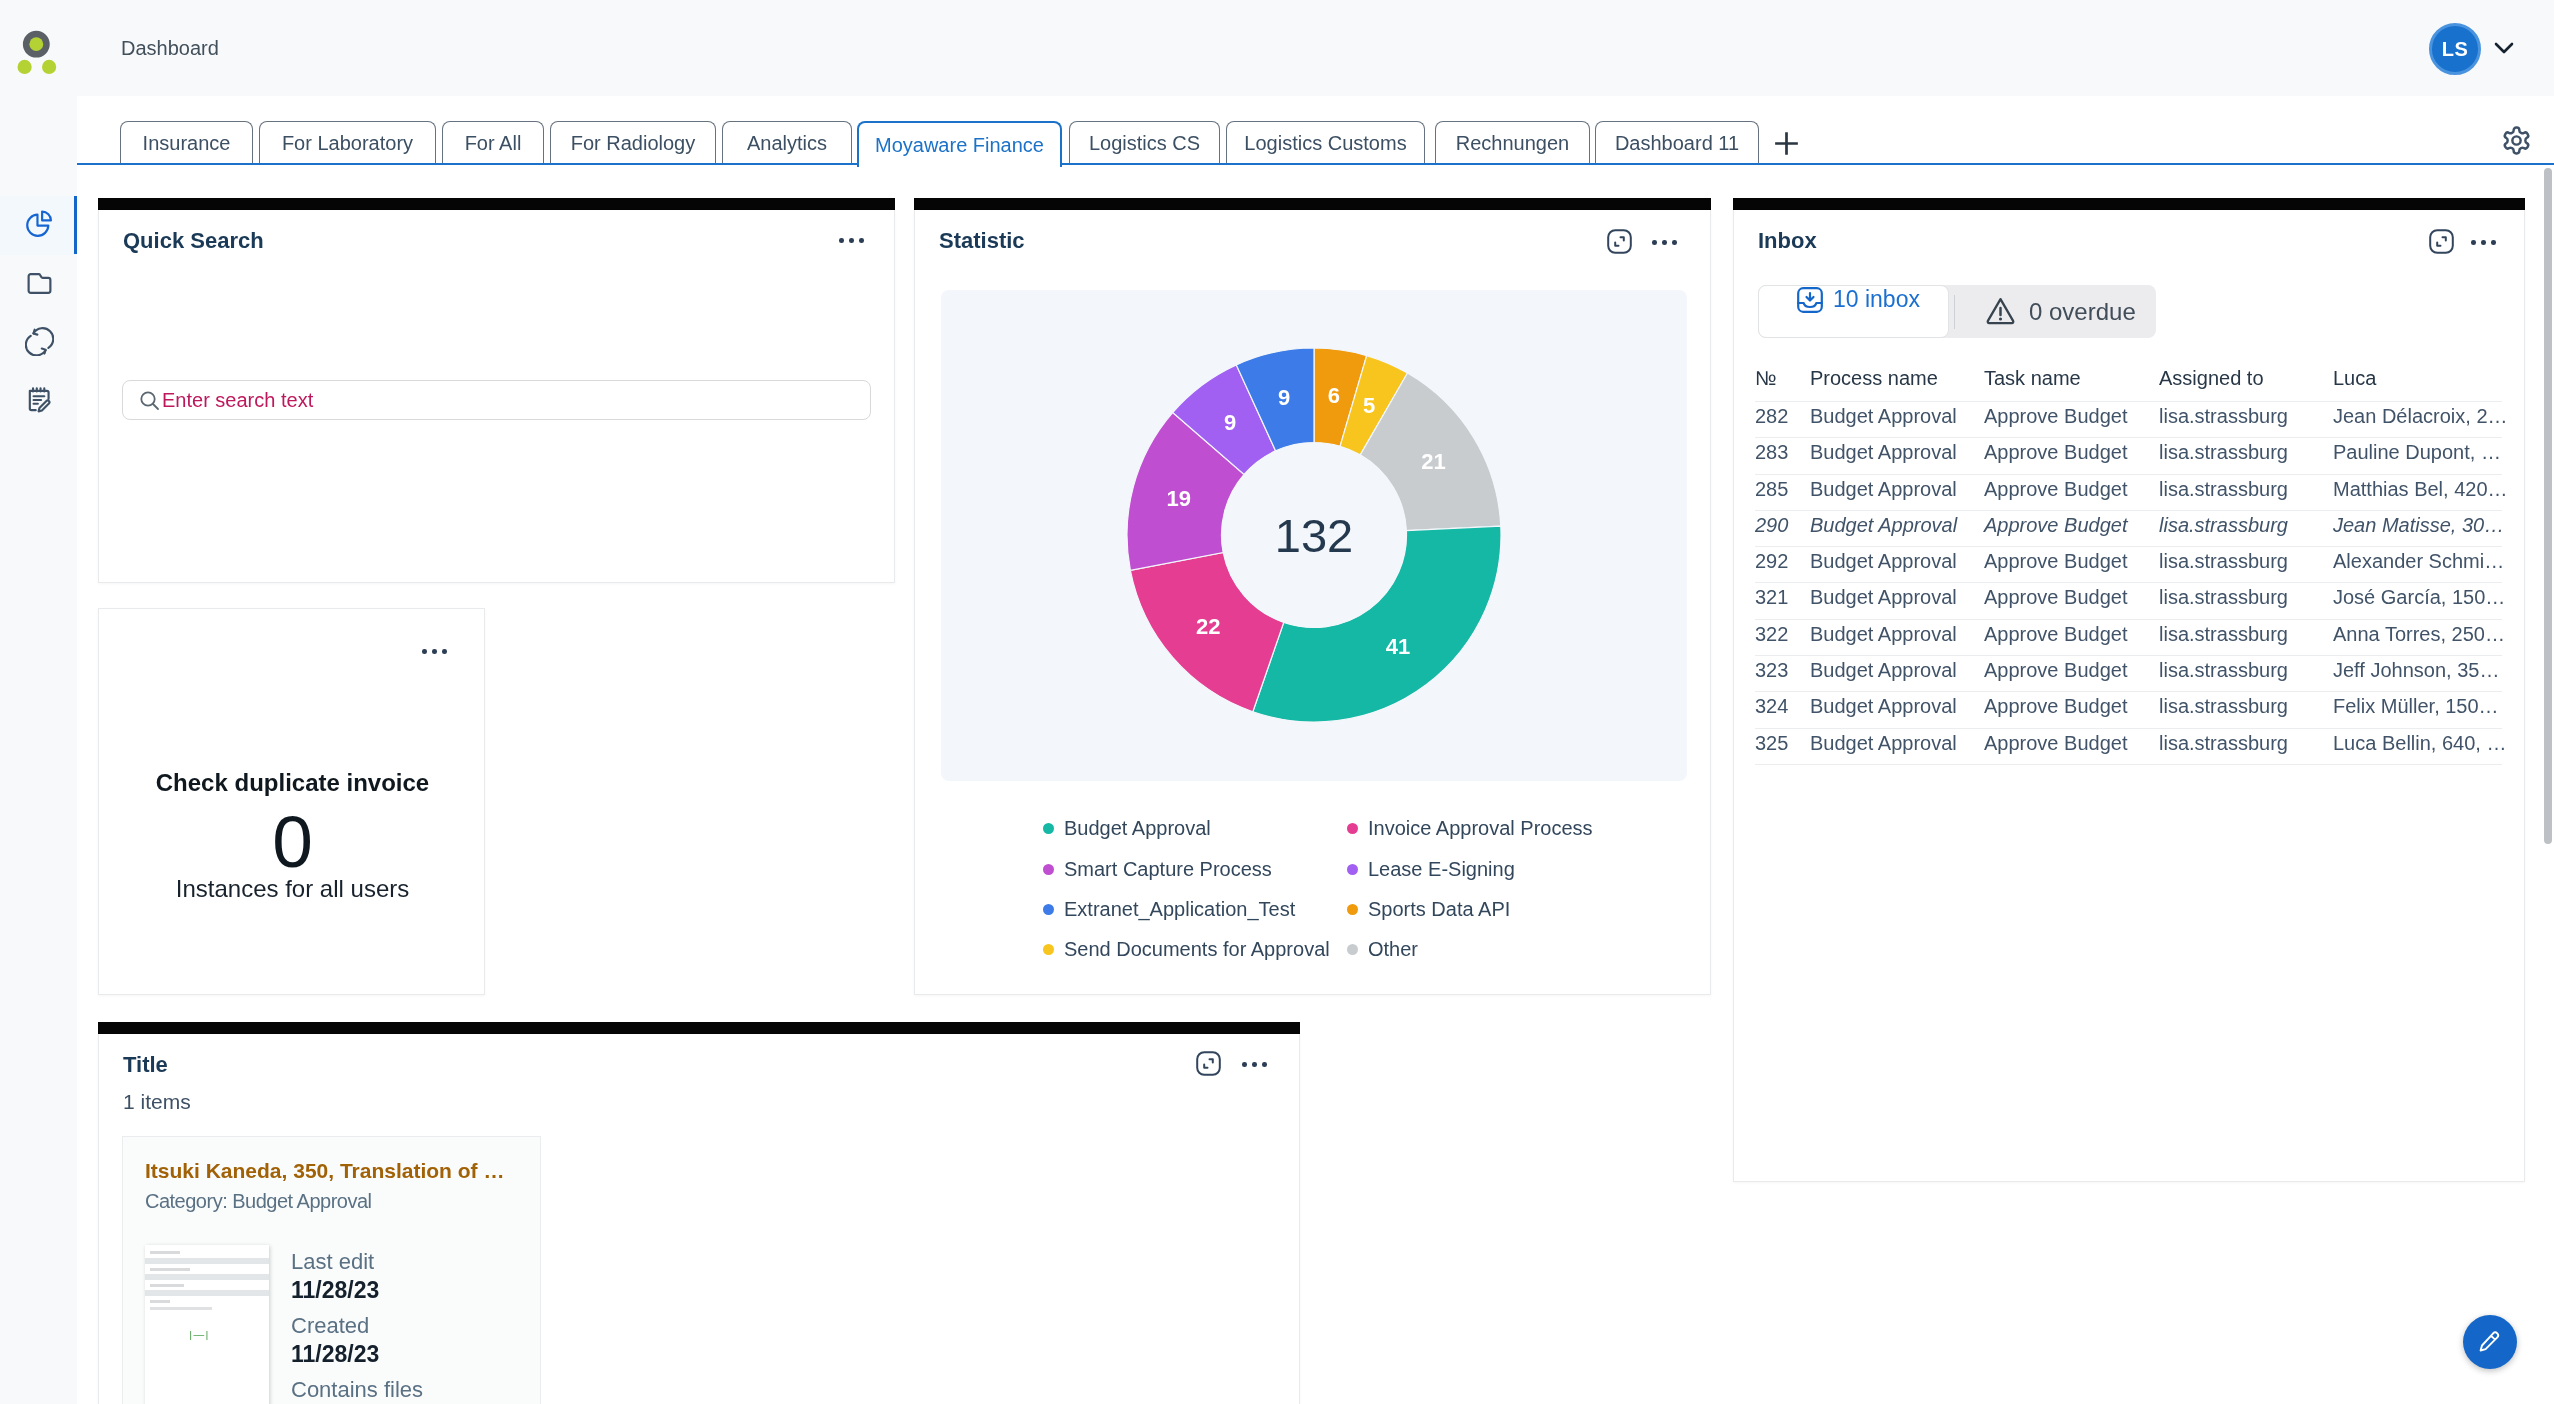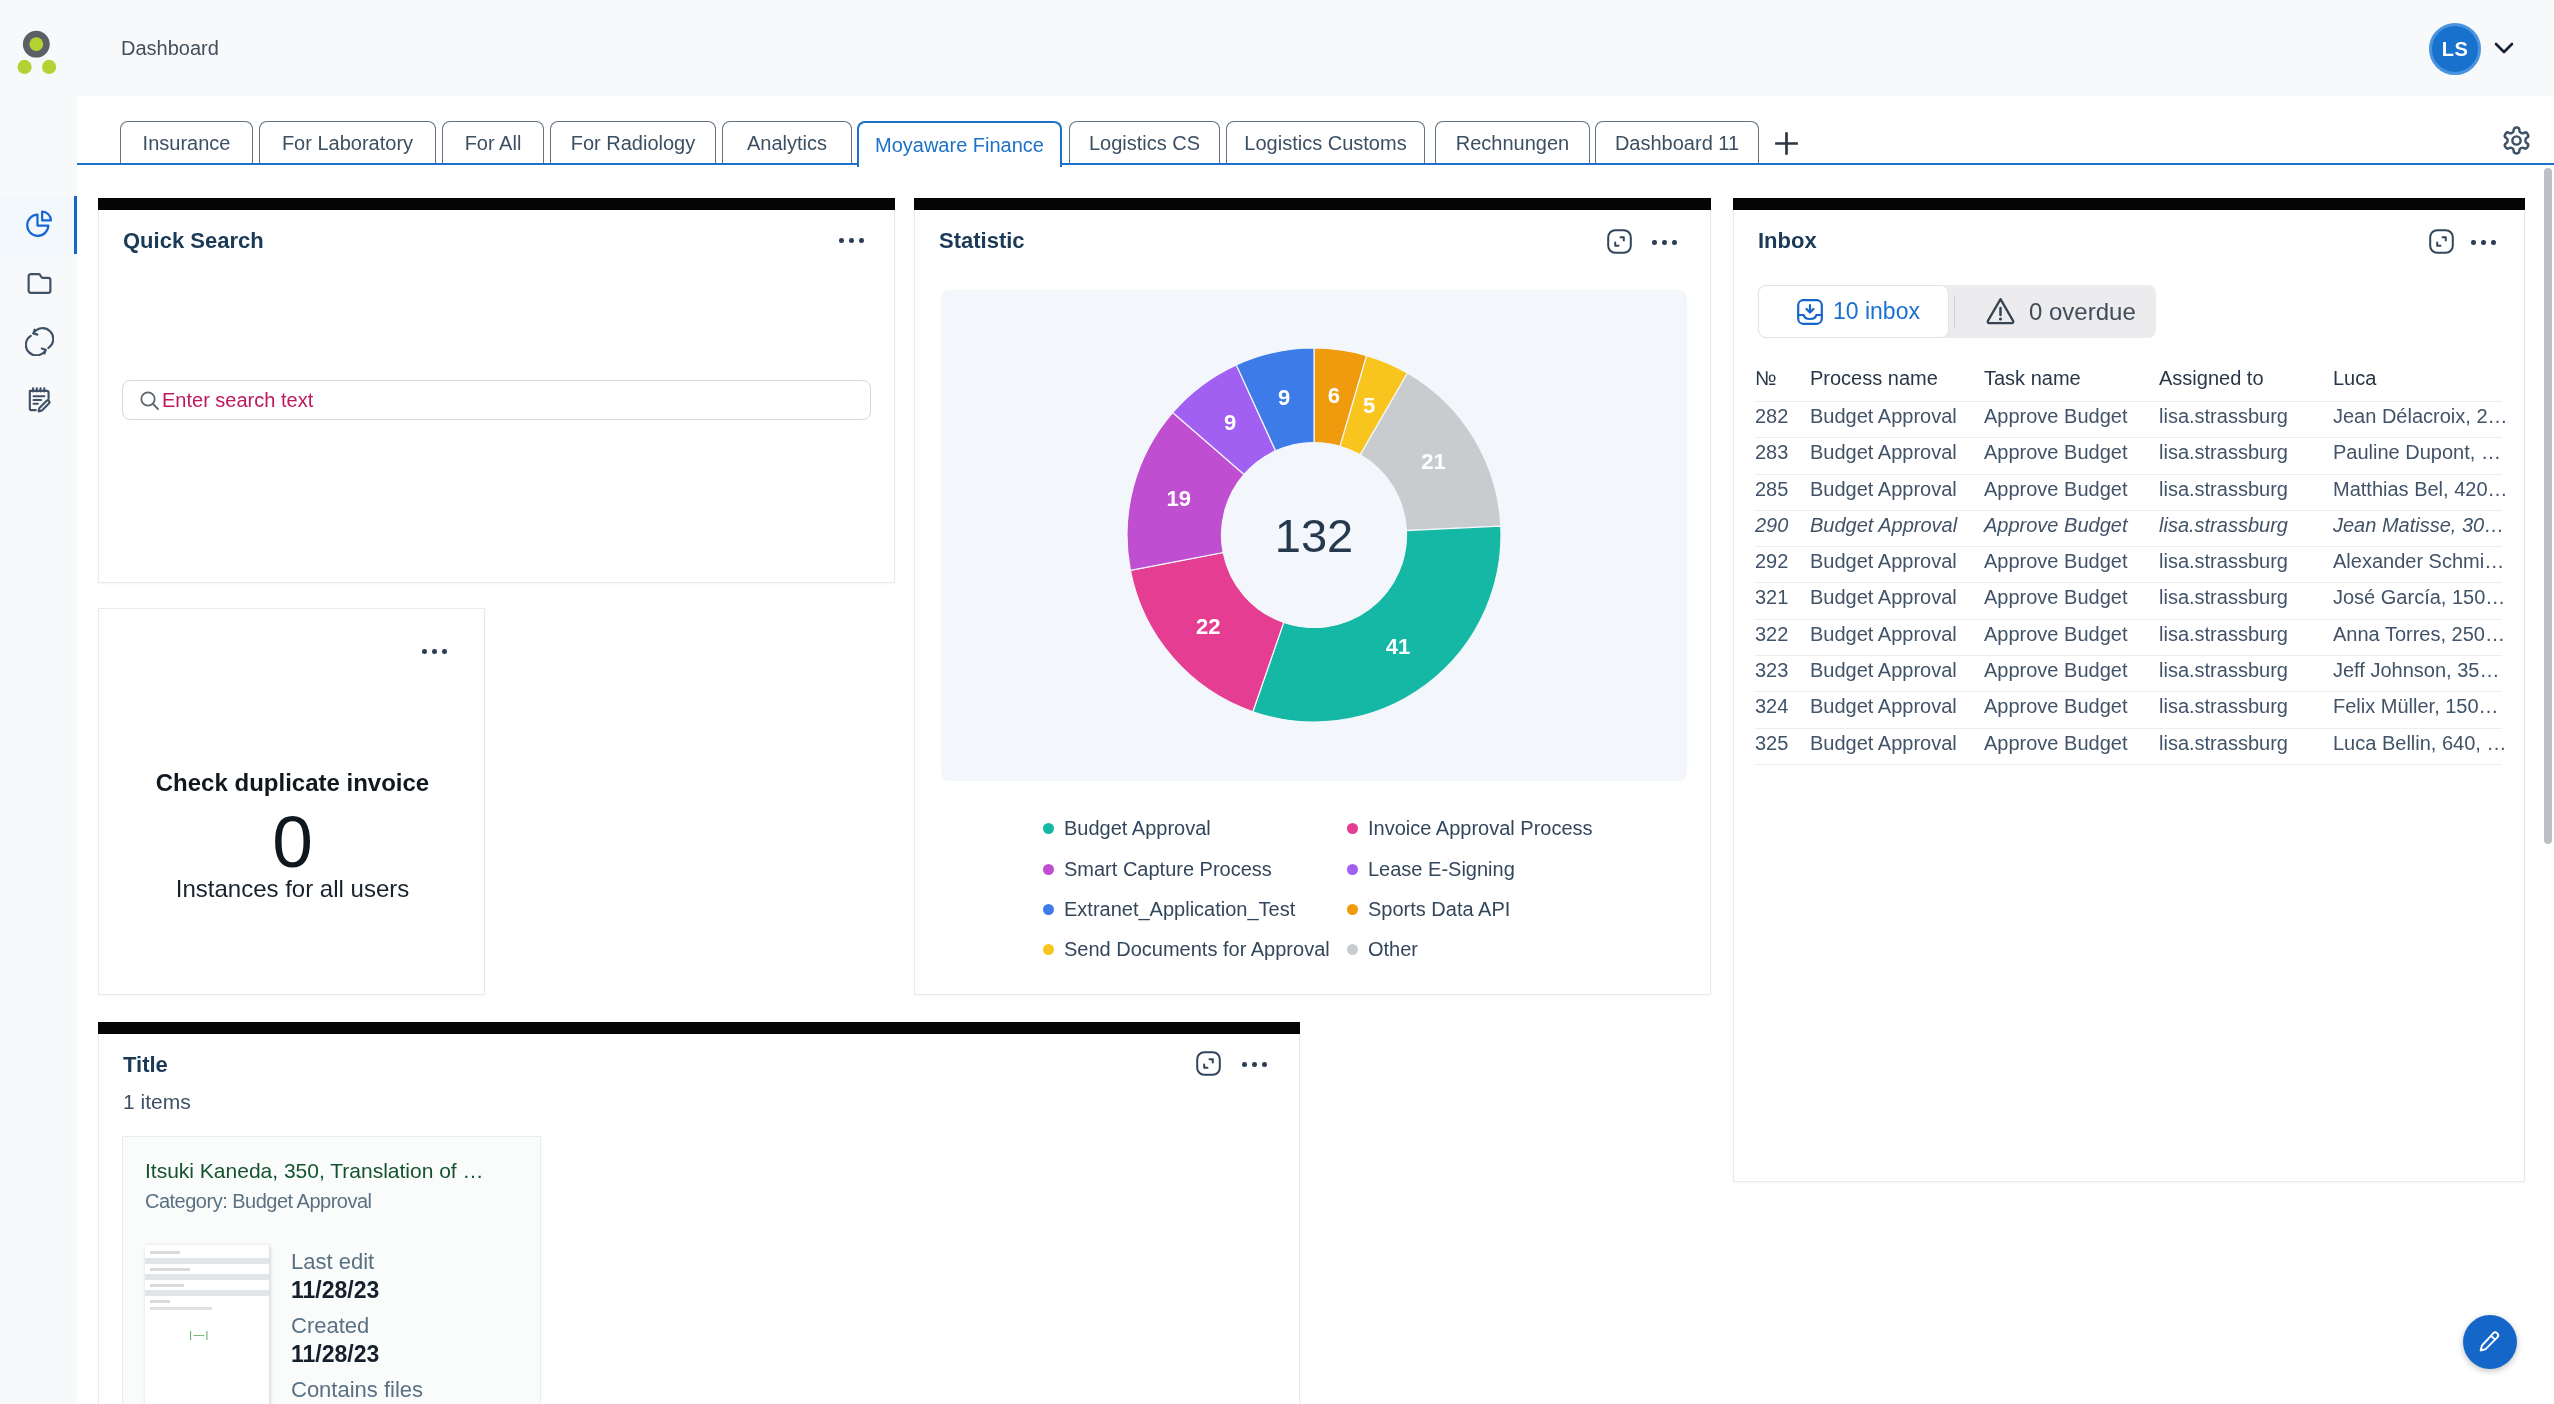--- a/index.html
+++ b/index.html
@@ -171,21 +171,21 @@
 <svg class="abs" style="left:695px;top:19px" width="25" height="25" viewBox="0 0 25 25">
   <rect x="1.2" y="1.2" width="22.6" height="22.6" rx="7" fill="none" stroke="#32455c" stroke-width="2"></rect>
   <path d="M13.5 8.2 h3.3 v3.3 M11.5 16.8 h-3.3 v-3.3" fill="none" stroke="#32455c" stroke-width="2" stroke-linecap="round" stroke-linejoin="round"></path>
 </svg>
     <div class="dots" style="left:737px;top:30px">
       <i></i>
       <i></i>
       <i></i>
     </div>
   <div style="position:absolute;left:24px;top:75px;width:398px;height:53px;background:#ececee;border-radius:8px"></div>
-  <div style="position:absolute;left:24px;top:75px;width:191px;height:53px;background:#fff;border:1px solid #e2e3e5;border-radius:8px;display:flex;align-items:center">
+  <div style="position:absolute;left:24px;top:75px;width:191px;height:53px;background:#fff;border:1px solid #e2e3e5;border-radius:8px;display:flex;">
     <svg style="margin-left:37px" width="28" height="28" viewBox="0 0 28 28">
       <g fill="none" stroke="#1467c8" stroke-width="2.2" stroke-linecap="round" stroke-linejoin="round">
         <rect x="2.2" y="2.2" width="23.6" height="23.6" rx="5"></rect>
         <path d="M14 7 v7 M10.5 11 L14 14.5 L17.5 11"></path>
         <path d="M2.2 17 h5.5 c0.5 2.6 3 4 6.3 4 s5.8 -1.4 6.3 -4 h5.5"></path>
       </g>
     </svg>
     <span style="margin-left:9px;font-size:23px;color:#1a6fd0">10 inbox</span>
   </div>
   <div style="position:absolute;left:220px;top:85px;width:1px;height:34px;background:#cfd1d4"></div>
@@ -296,21 +296,21 @@
   <rect x="1.2" y="1.2" width="22.6" height="22.6" rx="7" fill="none" stroke="#32455c" stroke-width="2"></rect>
   <path d="M13.5 8.2 h3.3 v3.3 M11.5 16.8 h-3.3 v-3.3" fill="none" stroke="#32455c" stroke-width="2" stroke-linecap="round" stroke-linejoin="round"></path>
 </svg>
     <div class="dots" style="left:1143px;top:28px">
       <i></i>
       <i></i>
       <i></i>
     </div>
   <div style="position:absolute;left:24px;top:56px;font-size:21px;color:#3e5065">1 items</div>
   <div style="position:absolute;left:23px;top:102px;width:419px;height:269px;background:#fafbfb;border:1px solid #ebeced">
-    <div style="position:absolute;left:22px;top:22px;font-size:21px;font-weight:400;color:#14532d;white-space:nowrap">Itsuki Kaneda, 350, Translation of …</div>
+    <div style="position:absolute;left:22px;top:22px;font-size:21px;font-weight:700;color:#a16207;white-space:nowrap">Itsuki Kaneda, 350, Translation of …</div>
     <div style="position:absolute;left:22px;top:53px;font-size:20px;letter-spacing:-0.5px;color:#5a7184">Category: Budget Approval</div>
     <div style="position:absolute;left:22px;top:108px;width:124px;height:162px;background:#fff;box-shadow:1px 1px 4px rgba(0,0,0,0.18)">
       <div style="position:absolute;left:5px;top:6px;width:30px;height:3px;background:#d8dadc"></div>
       <div style="position:absolute;left:0px;top:13px;width:124px;height:6px;background:#e3e6e8"></div>
       <div style="position:absolute;left:5px;top:23px;width:40px;height:3px;background:#d8dadc"></div>
       <div style="position:absolute;left:0px;top:29px;width:124px;height:6px;background:#e3e6e8"></div>
       <div style="position:absolute;left:5px;top:39px;width:34px;height:3px;background:#d8dadc"></div>
       <div style="position:absolute;left:0px;top:45px;width:124px;height:6px;background:#e3e6e8"></div>
       <div style="position:absolute;left:5px;top:55px;width:20px;height:3px;background:#d8dadc"></div>
       <div style="position:absolute;left:5px;top:62px;width:62px;height:3px;background:#dfe1e3"></div>

